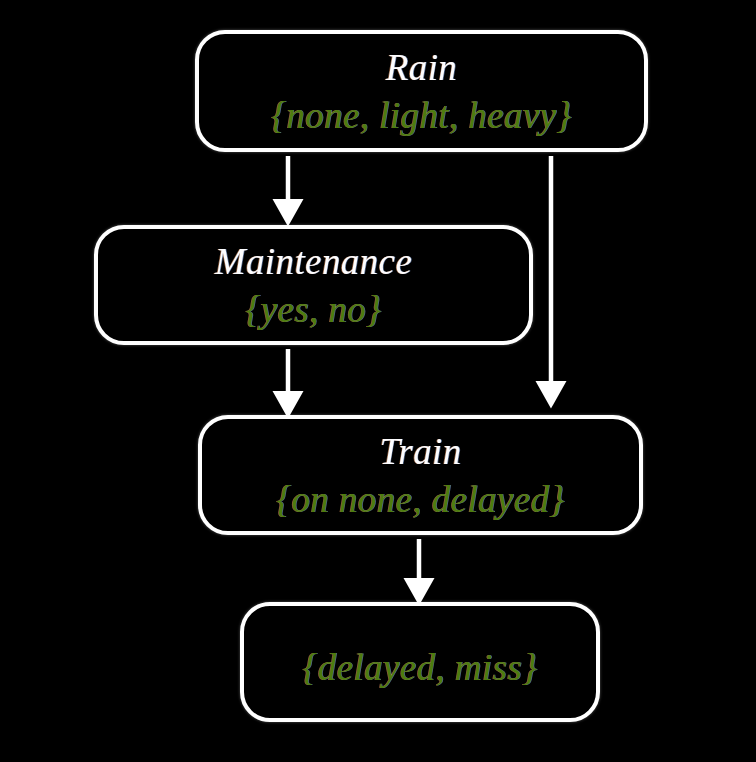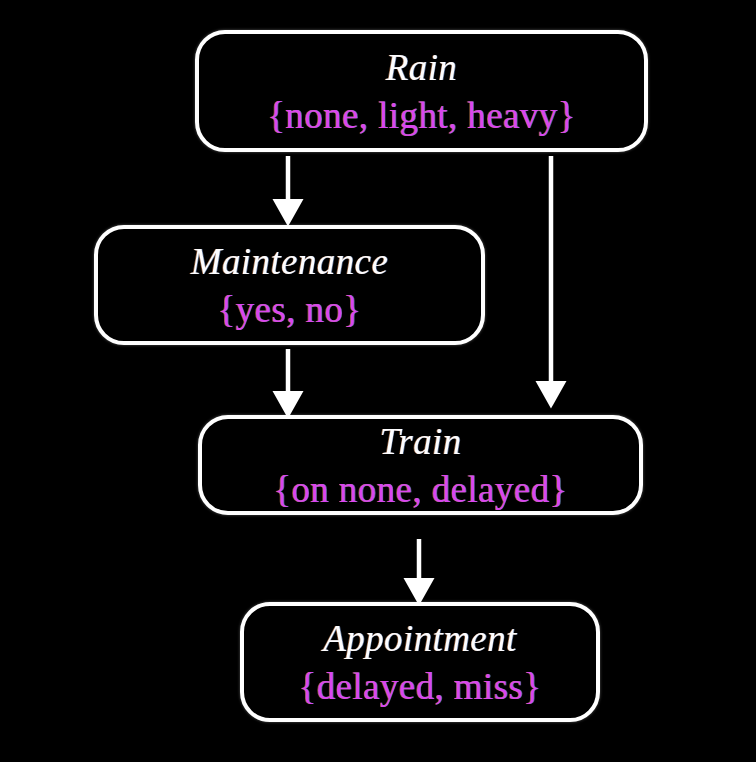--- a/index.html
+++ b/index.html
@@ -45,33 +45,34 @@
     font-style: italic;
     font-weight: 400;
     color: #fdfdff;
     font-size: 37px;
     line-height: 1.0;
     letter-spacing: 0.4px;
     text-shadow: -0.7px 0 rgba(255,170,110,0.55), 0.7px 0 rgba(150,190,255,0.55);
     white-space: nowrap;
   }
   .node-states {
+    font-style: italic;
     font-weight: 400;
-    color: #d946ef;
+    color: #4d7c0f;
     font-size: 37px;
     line-height: 1.0;
     letter-spacing: 0.4px;
     margin-top: 11px;
     text-shadow: -0.7px 0 rgba(255,170,110,0.55), 0.7px 0 rgba(150,190,255,0.55);
     white-space: nowrap;
   }
   
   #node-rain        { left: 195px; top: 30px;  width: 453px; height: 122px; }
-  #node-maintenance { left: 94px;  top: 225px; width: 391px; height: 120px; }
-  #node-train       { left: 198px; top: 415px; width: 445px; height: 100px; }
+  #node-maintenance { left: 94px;  top: 225px; width: 439px; height: 120px; }
+  #node-train       { left: 198px; top: 415px; width: 445px; height: 120px; }
   #node-appointment { left: 240px; top: 602px; width: 360px; height: 120px; }
 </style>
 </head>
 <body>
 
 <div id="canvas">
 
   <svg class="edge-layer" width="756" height="762" viewBox="0 0 756 762" xmlns="http://www.w3.org/2000/svg">
     <defs>
       <marker id="arrowhead" markerWidth="7" markerHeight="7" refX="1.2" refY="3.5" orient="auto" markerUnits="strokeWidth">
@@ -97,17 +98,16 @@
     <div class="node-title">Maintenance</div>
     <div class="node-states">{yes, no}</div>
   </div>
 
   <div class="node" id="node-train">
     <div class="node-title">Train</div>
     <div class="node-states">{on none, delayed}</div>
   </div>
 
   <div class="node" id="node-appointment">
-    <div class="node-title">Appointment</div>
     <div class="node-states">{delayed, miss}</div>
   </div>
 
 </div>
 
 </body></html>

